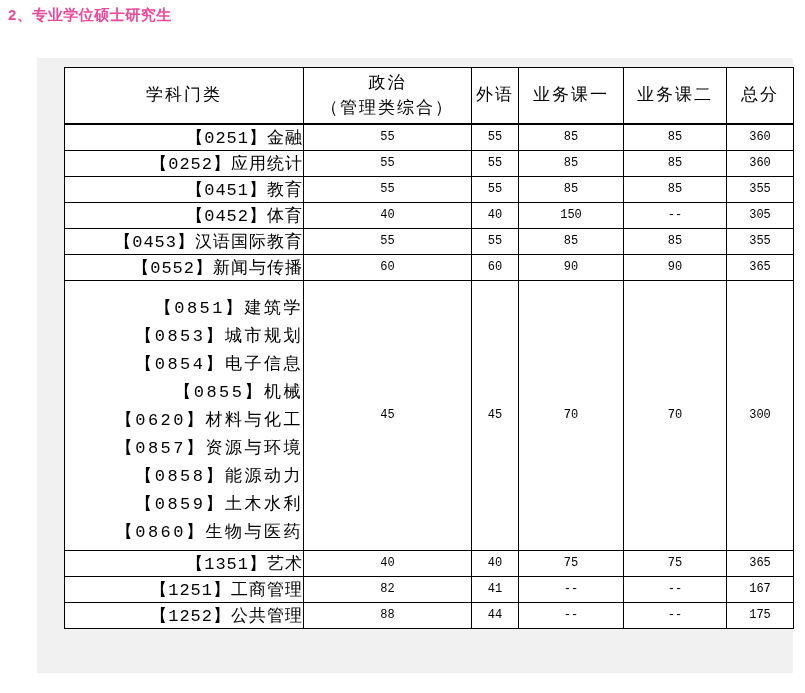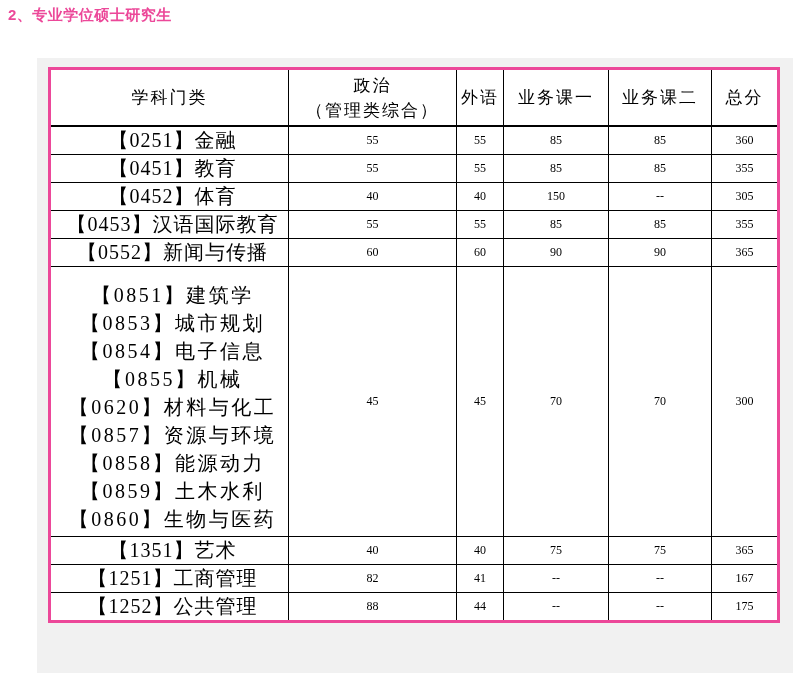--- a/index.html
+++ b/index.html
@@ -25,50 +25,50 @@
   .scan-container {
     position: absolute;
     left: 37px;
     top: 58px;
     width: 756px;
     height: 615px;
     background: #f1f1f1;
   }
   table.score-table {
     position: absolute;
-    left: 11px;
+    left: 27px;
     top: 9px;
     width: 729px;
     border-collapse: collapse;
     table-layout: fixed;
     background: #ffffff;
-    border: 3px solid #ec4899;
+    border: 1px solid #ec4899;
     color: #000000;
-    font-family: Liberation Serif, serif;
+    font-family: Liberation Mono, monospace;
   }
   .score-table th, .score-table td {
     border: 1.5px solid #000000;
     padding: 0;
     overflow: hidden;
   }
   .score-table thead th {
     height: 55px;
     font-size: 17px;
     font-weight: normal;
     text-align: center;
     vertical-align: middle;
     letter-spacing: 2px;
     border-bottom-width: 2.5px;
     line-height: 25px;
   }
   .score-table tbody tr.row { height: 26px; }
   .score-table td.cat {
-    text-align: center;
+    text-align: right;
     padding-left: 6px;
-    font-size: 20px;
+    font-size: 17px;
     letter-spacing: 1px;
     vertical-align: middle;
     white-space: nowrap;
   }
   .score-table td.num {
     text-align: center;
     font-size: 12px;
     vertical-align: middle;
     font-weight: normal;
   }
@@ -111,20 +111,28 @@
     <tbody>
       <tr class="row">
         <td class="cat">【0251】金融</td>
         <td class="num">55</td>
         <td class="num">55</td>
         <td class="num">85</td>
         <td class="num">85</td>
         <td class="num">360</td>
       </tr>
       <tr class="row">
+        <td class="cat">【0252】应用统计</td>
+        <td class="num">55</td>
+        <td class="num">55</td>
+        <td class="num">85</td>
+        <td class="num">85</td>
+        <td class="num">360</td>
+      </tr>
+      <tr class="row">
         <td class="cat">【0451】教育</td>
         <td class="num">55</td>
         <td class="num">55</td>
         <td class="num">85</td>
         <td class="num">85</td>
         <td class="num">355</td>
       </tr>
       <tr class="row">
         <td class="cat">【0452】体育</td>
         <td class="num">40</td>

